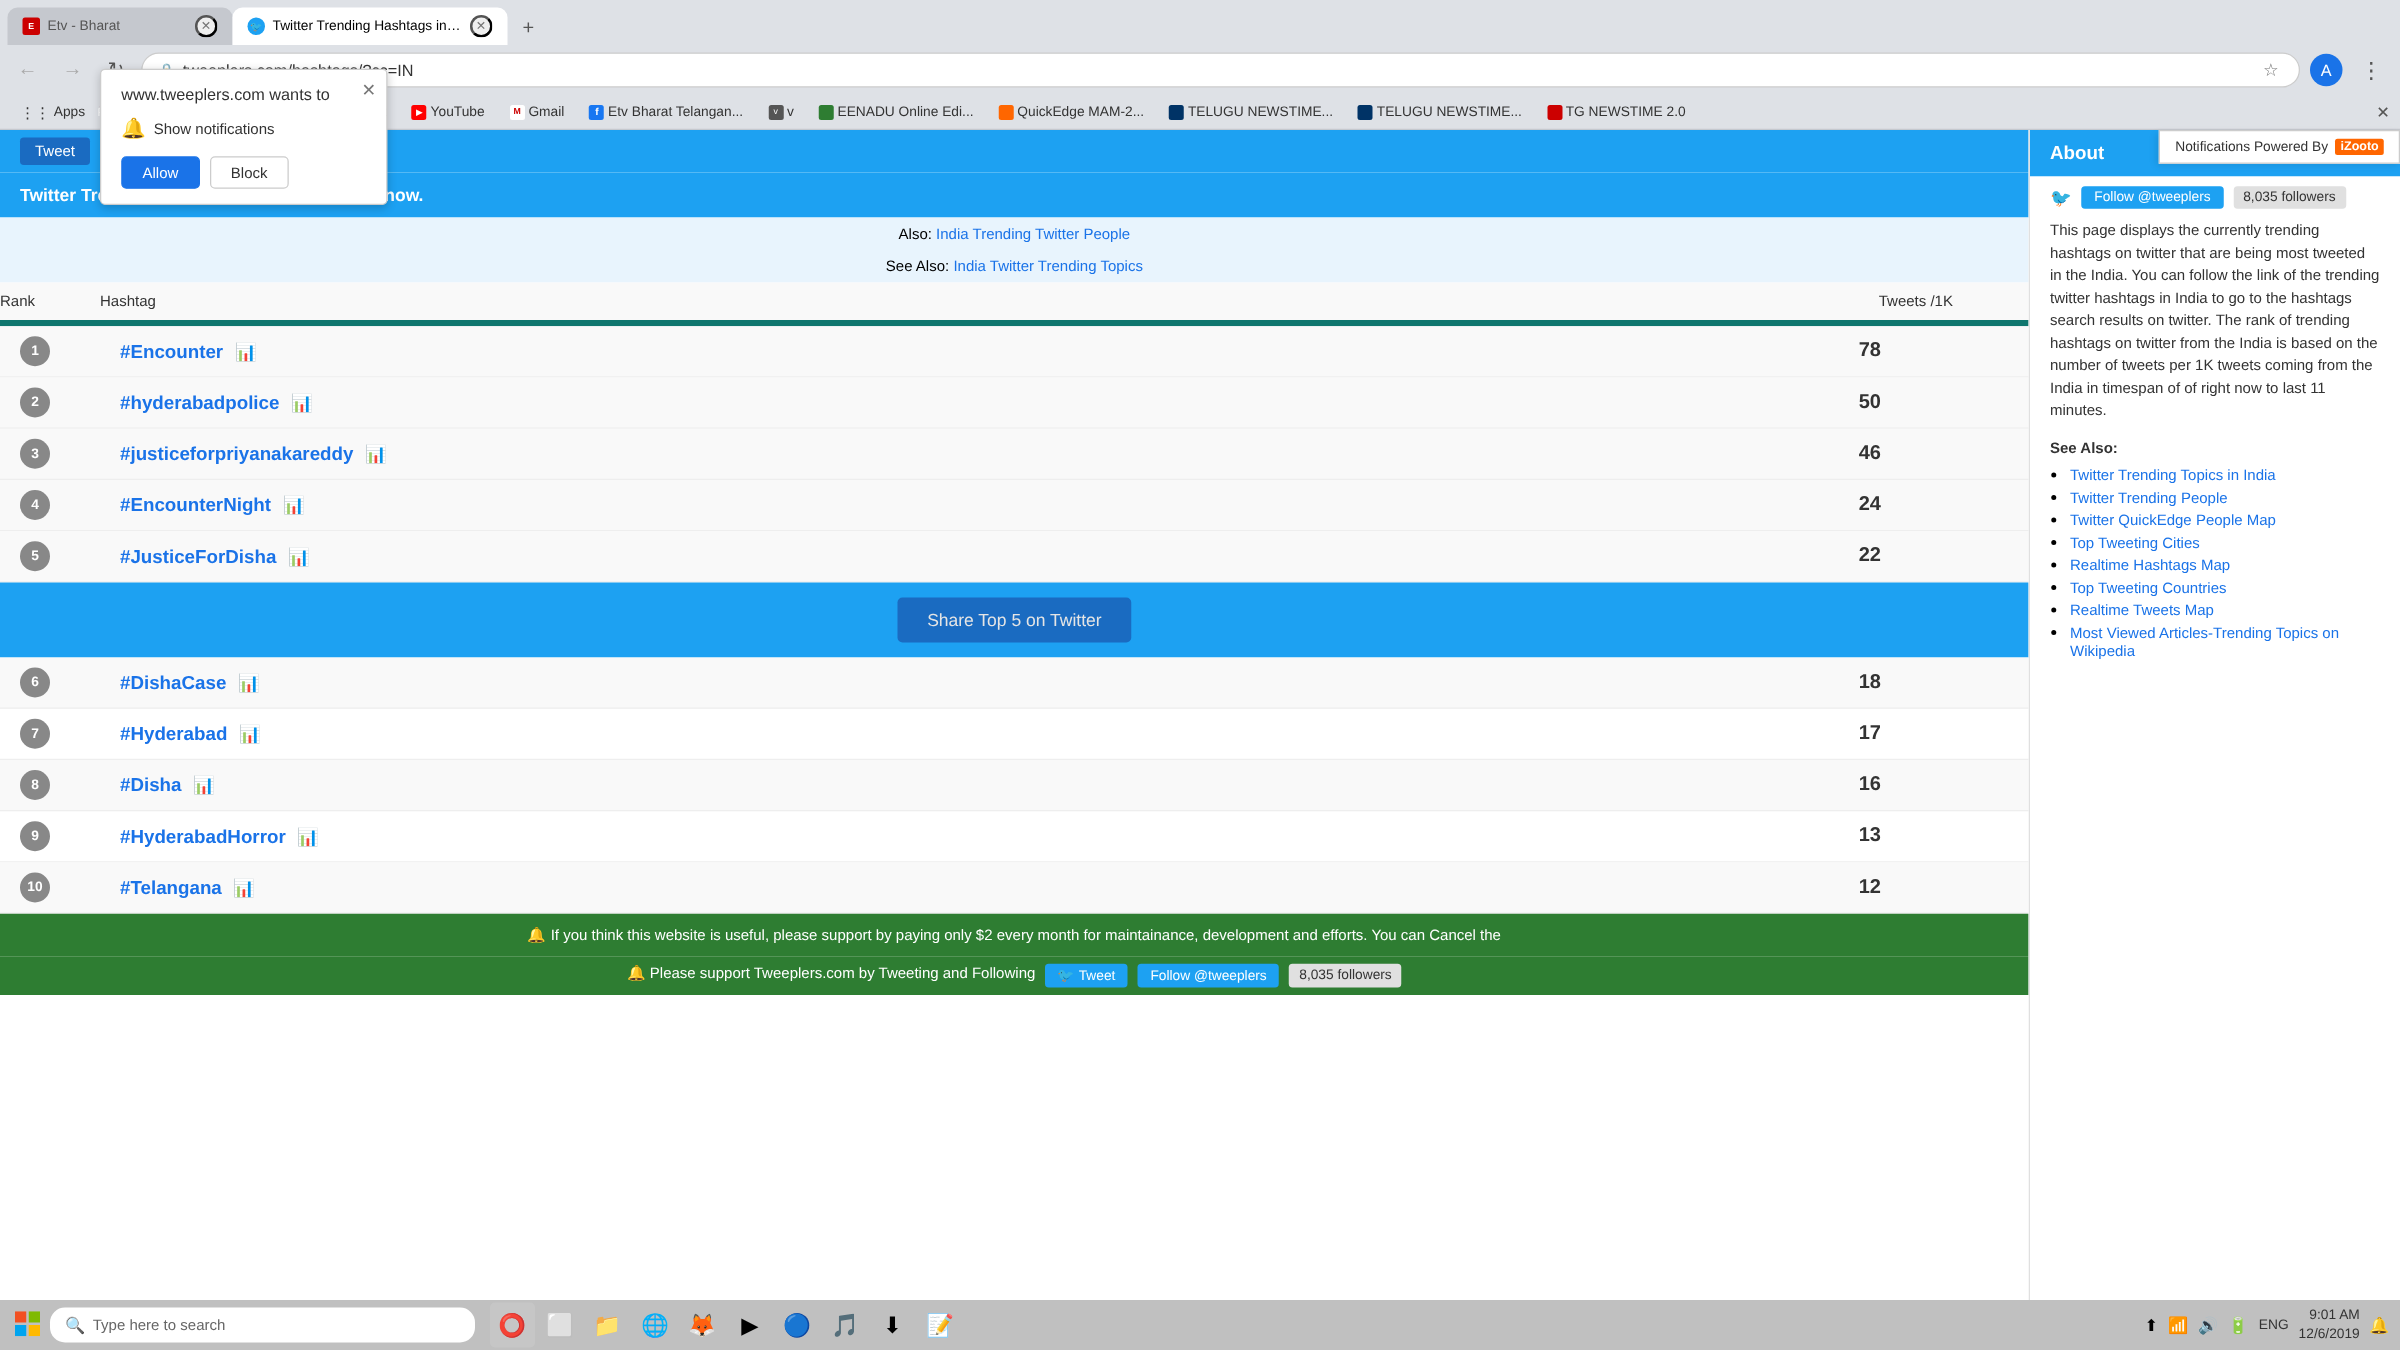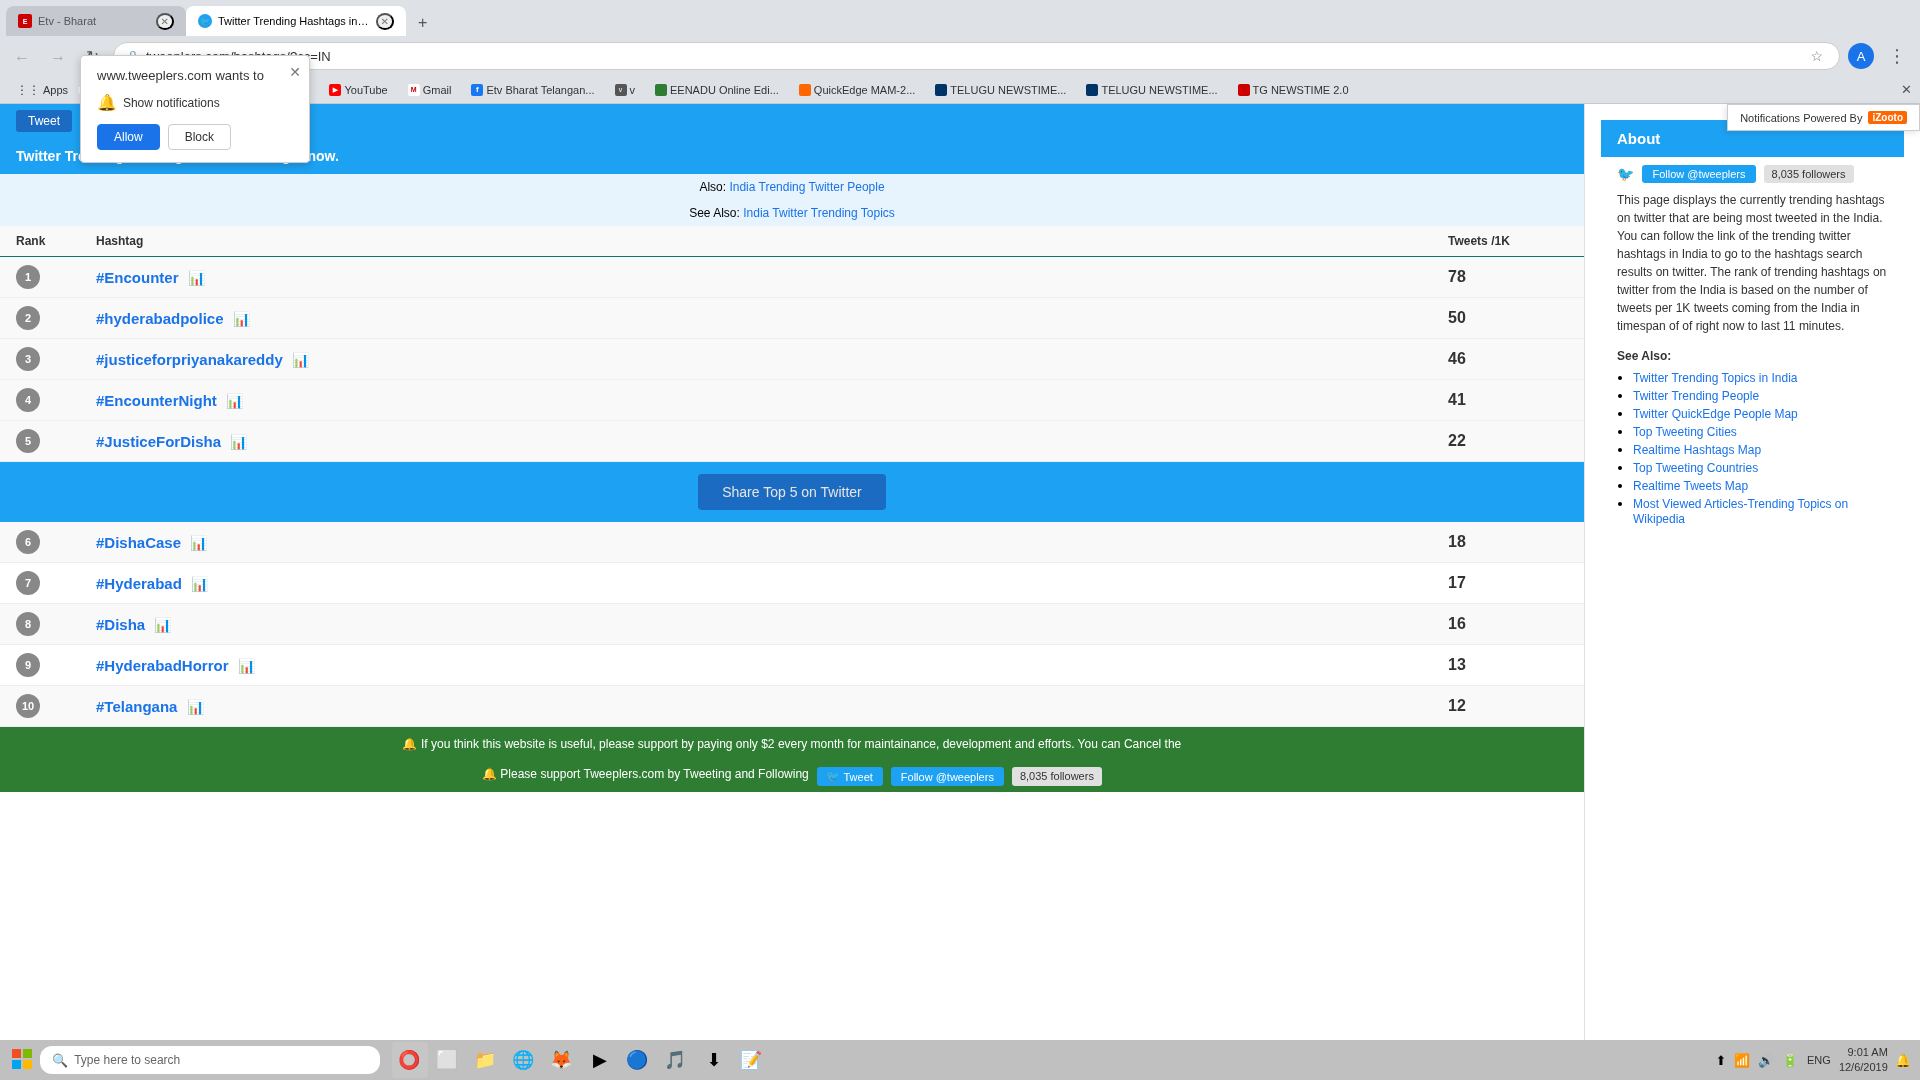--- a/index.html
+++ b/index.html
@@ -39,41 +39,41 @@
     
     .main-area { display: flex; background: white; height: calc(1080px - 104px - 40px); overflow: hidden; }
 
     
     .page-content { flex: 1; overflow-y: auto; background: white; }
 
     
     .page-header { background: #1da1f2; color: white; padding: 10px 16px; font-size: 14px; font-weight: bold; }
     .also-links { padding: 6px 16px; font-size: 12px; background: #e8f4fd; text-align: center; }
     .also-links a { color: #1a73e8; text-decoration: none; }
-    .table-header { display: grid; grid-template-columns: 80px 1fr 120px; padding: 8px 16px; font-weight: bold; font-size: 12px; color: #333; border-bottom: 1px solid #0f766e; background: #f9f9f9; }
+    .table-header { display: grid; grid-template-columns: 80px 1fr 120px; padding: 8px 0; font-weight: normal; font-size: 12px; color: #333; border-bottom: 5px solid #0f766e; background: #f9f9f9; }
     .table-row { display: grid; grid-template-columns: 80px 1fr 120px; padding: 8px 16px; border-bottom: 1px solid #eee; align-items: center; }
     .table-row:nth-child(even) { background: #f9f9f9; }
     .rank-badge { width: 24px; height: 24px; border-radius: 50%; background: #888; color: white; display: flex; align-items: center; justify-content: center; font-size: 11px; font-weight: bold; }
     .hashtag-link { color: #1a73e8; font-size: 15px; font-weight: bold; text-decoration: none; }
     .chart-icon { margin-left: 6px; font-size: 14px; }
     .tweet-count { font-size: 16px; font-weight: bold; color: #333; text-align: center; }
 
     
     .share-row { background: #1da1f2; padding: 12px; text-align: center; }
     .share-btn { background: #1a6bc1; color: #e5e5e5; border: none; padding: 10px 24px; border-radius: 4px; font-size: 14px; cursor: pointer; }
 
     
     .support-banner { background: #2e7d32; color: white; padding: 10px 16px; font-size: 12px; text-align: center; }
     .support-bar { background: #2e7d32; color: white; padding: 6px 16px; font-size: 12px; display: flex; justify-content: center; gap: 8px; }
     .tweet-btn { background: #1da1f2; color: white; border: none; padding: 3px 10px; border-radius: 3px; font-size: 11px; cursor: pointer; display: flex; align-items: center; gap: 3px; }
     .follow-btn { background: #1da1f2; color: white; border: none; padding: 3px 10px; border-radius: 3px; font-size: 11px; cursor: pointer; }
     .follower-count { background: #e0e0e0; color: #333; padding: 3px 8px; border-radius: 3px; font-size: 11px; }
 
     
-    .sidebar { width: 336px; background: white; border-left: 1px solid #e0e0e0; padding: 16px; flex-shrink: 0; }
+    .sidebar { width: 297px; background: white; border-left: 1px solid #e0e0e0; padding: 0; flex-shrink: 0; }
     .about-header { background: #1da1f2; color: white; padding: 10px 16px; font-size: 15px; font-weight: bold; }
     .follow-row { display: flex; align-items: center; gap: 8px; padding: 8px 16px; }
     .follow-twitter-btn { background: #1da1f2; color: white; border: none; padding: 3px 10px; border-radius: 3px; font-size: 11px; cursor: pointer; }
     .followers-badge { background: #e0e0e0; color: #333; padding: 3px 8px; border-radius: 3px; font-size: 11px; }
     .about-text { font-size: 12px; color: #333; padding: 0 16px 10px; line-height: 1.5; }
     .see-also-title { font-size: 12px; font-weight: bold; color: #333; padding: 4px 16px; }
     .see-also-list { list-style: disc; padding: 0 16px 10px 32px; }
     .see-also-list li { margin: 3px 0; }
     .see-also-list a { color: #1a73e8; font-size: 12px; text-decoration: none; }
 
@@ -254,21 +254,21 @@
           <span class="rank-badge">3</span>
         </div>
       <div><a class="hashtag-link" href="#">#justiceforpriyanakareddy</a> <span class="chart-icon">📊</span></div>
       <div><span class="tweet-count">46</span></div>
     </div>
     <div class="table-row" style="background:#f9f9f9;">
       <div>
           <span class="rank-badge">4</span>
         </div>
       <div><a class="hashtag-link" href="#">#EncounterNight</a> <span class="chart-icon">📊</span></div>
-      <div><span class="tweet-count">41</span></div>
+      <div><span class="tweet-count">24</span></div>
     </div>
     <div class="table-row">
       <div>
           <span class="rank-badge">5</span>
         </div>
       <div><a class="hashtag-link" href="#">#JusticeForDisha</a> <span class="chart-icon">📊</span></div>
       <div><span class="tweet-count">22</span></div>
     </div>
 
     <div class="share-row">

